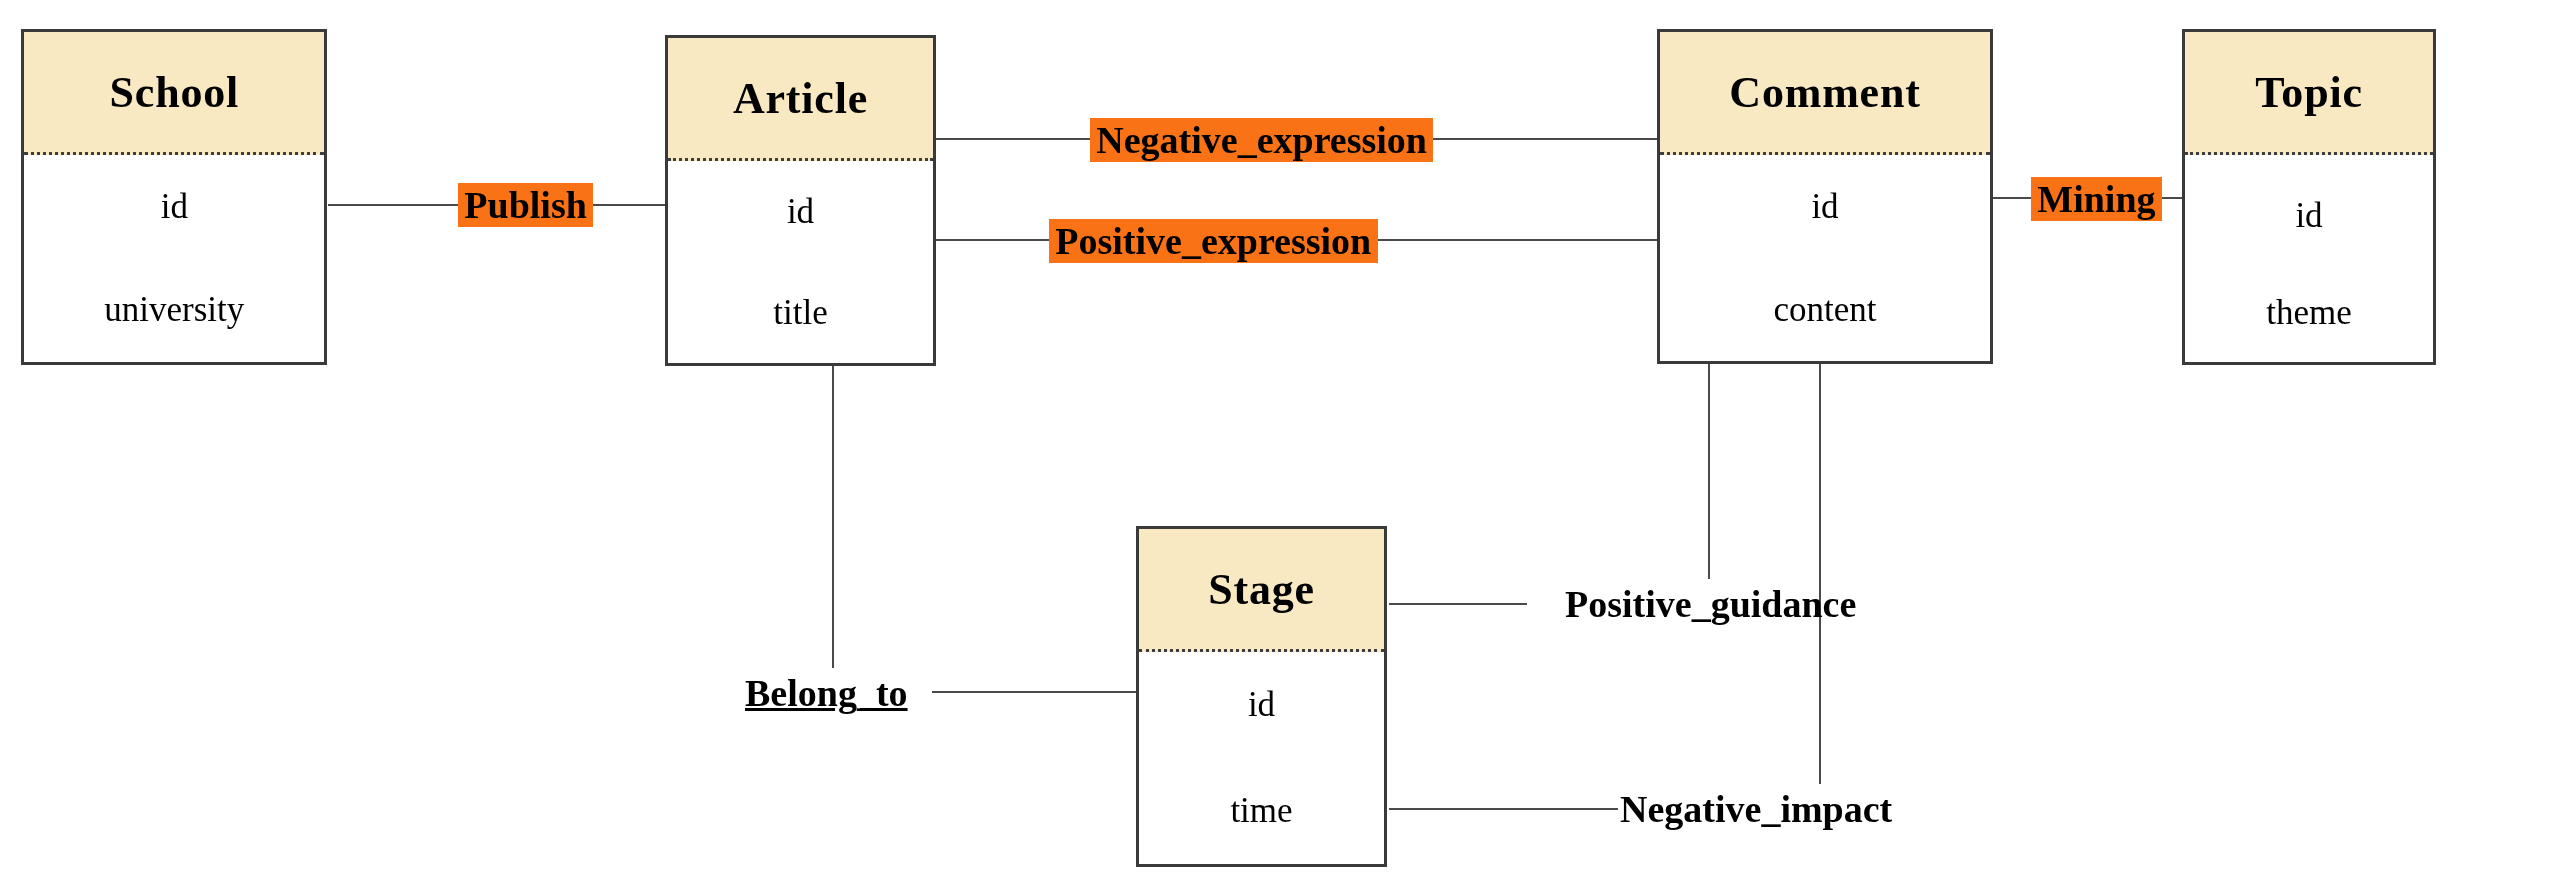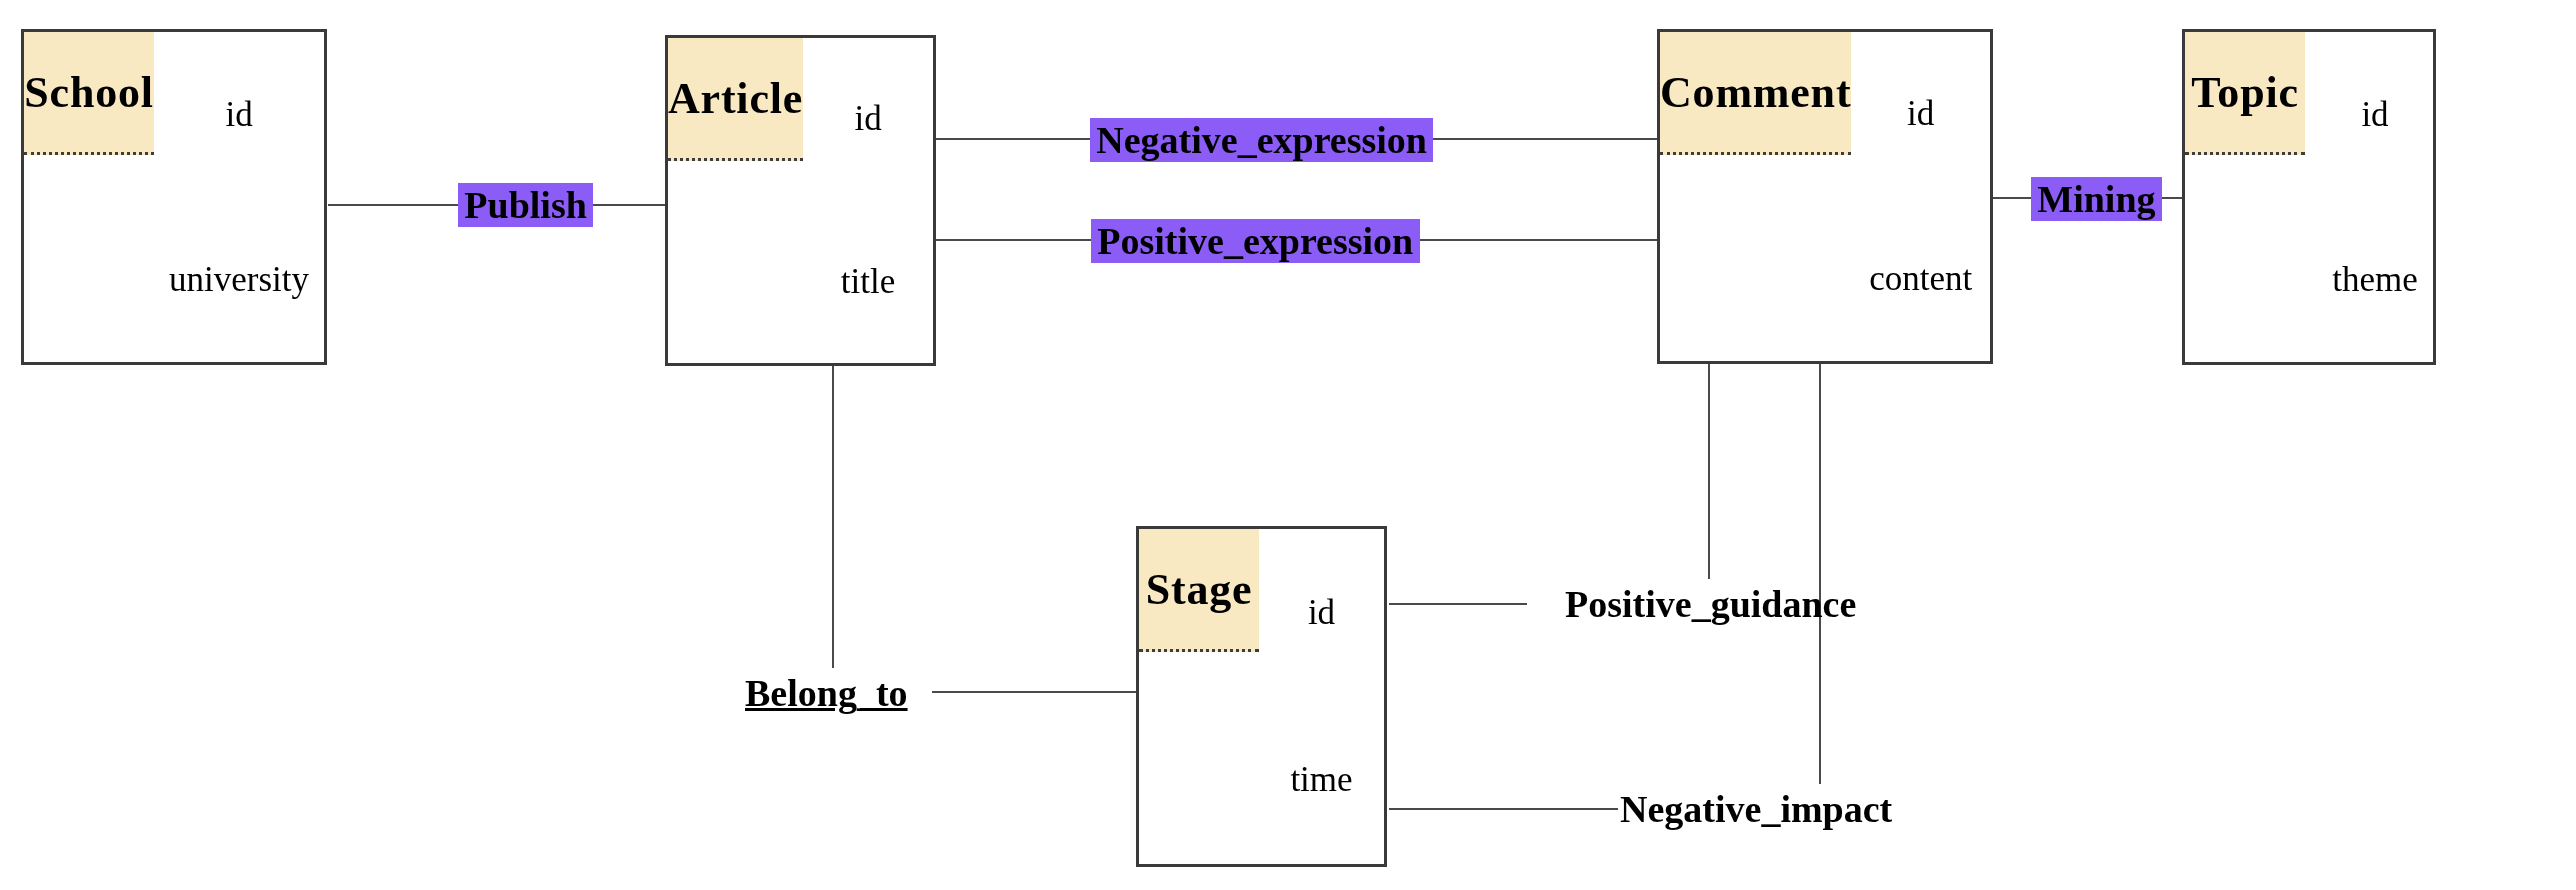--- a/index.html
+++ b/index.html
@@ -10,21 +10,21 @@
     font-family:"Liberation Serif","DejaVu Serif",serif;
     overflow:hidden;
   }
 
   
   .entity{
     position:absolute;
     border:3.2px solid #3a3a3a;
     background:#ffffff;
     box-sizing:border-box;
-    display:flex;flex-direction:row;
+    display:flex;flex-direction:column;
     z-index:3;
   }
   .entity-header{
     height:120px;flex:0 0 120px;
     background:#f8e9c3;
     border-bottom:3.2px dotted #3d3d3d;
     display:flex;align-items:center;justify-content:center;
     font-size:44px;font-weight:bold;color:#000;
     letter-spacing:0.8px;
   }
@@ -54,24 +54,24 @@
   .ln-negi-v   {left:1819px;top:364px; width:2.4px;  height:420px;}
 
   
   .rel-label{
     position:absolute;
     transform:translateY(-50%);
     font-size:38px;font-weight:bold;color:#000;
     white-space:nowrap;
     z-index:2;
   }
-  .on-line{background:#8b5cf6;padding:0 6.3px;}
+  .on-line{background:#f97316;padding:0 6.3px;}
   .l-publish {left:458px; top:205px;}
   .l-negexp  {left:1090px;top:140px;}
-  .l-posexp  {left:1091px;top:241px;}
+  .l-posexp  {left:1049px;top:241px;}
   .l-mining  {left:2031px;top:199px;}
   .l-belong  {left:745px; top:693px;text-decoration:underline;}
   .l-posg    {left:1530px;top:604px;margin-left:35px;}
   .l-negi    {left:1620px;top:809px;}
 </style>
 </head>
 <body>
 
 <div id="canvas">
 

